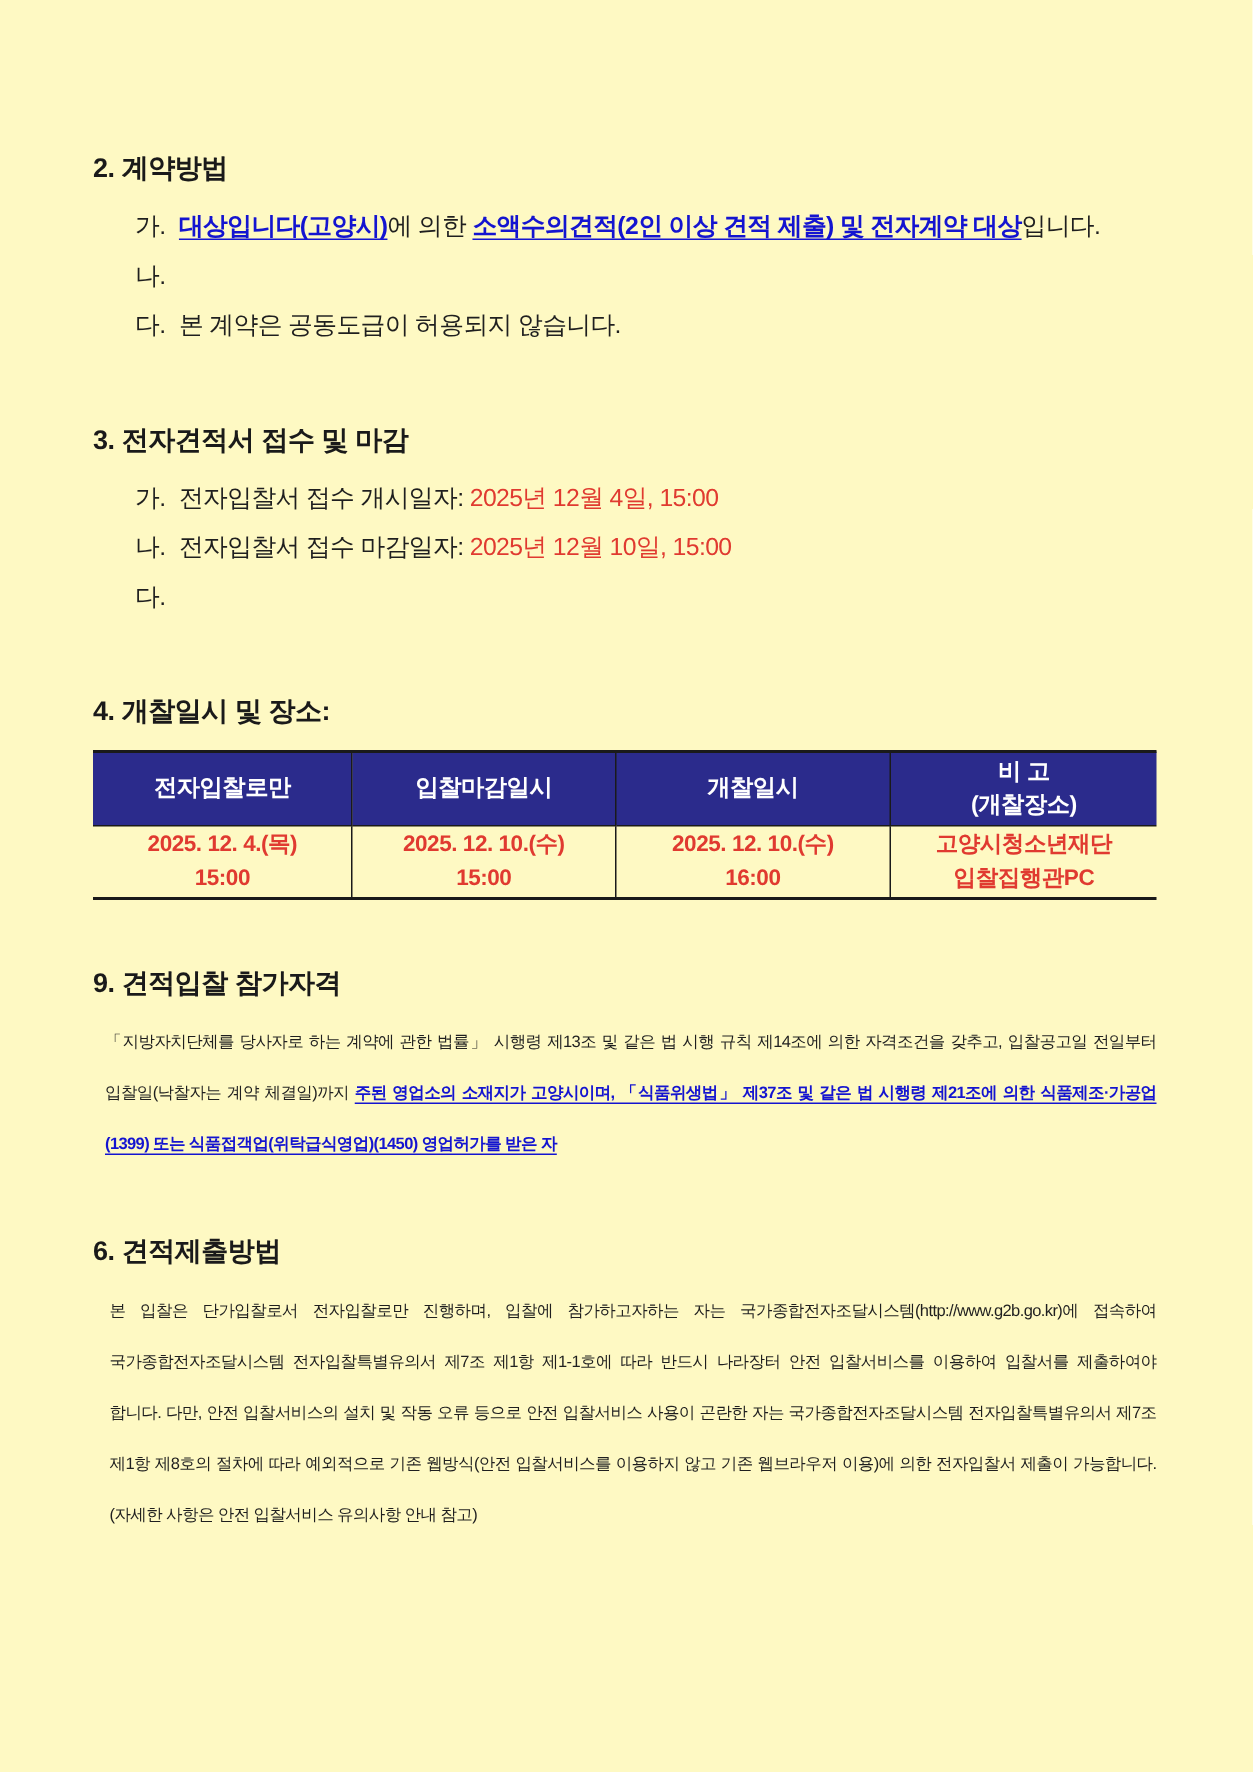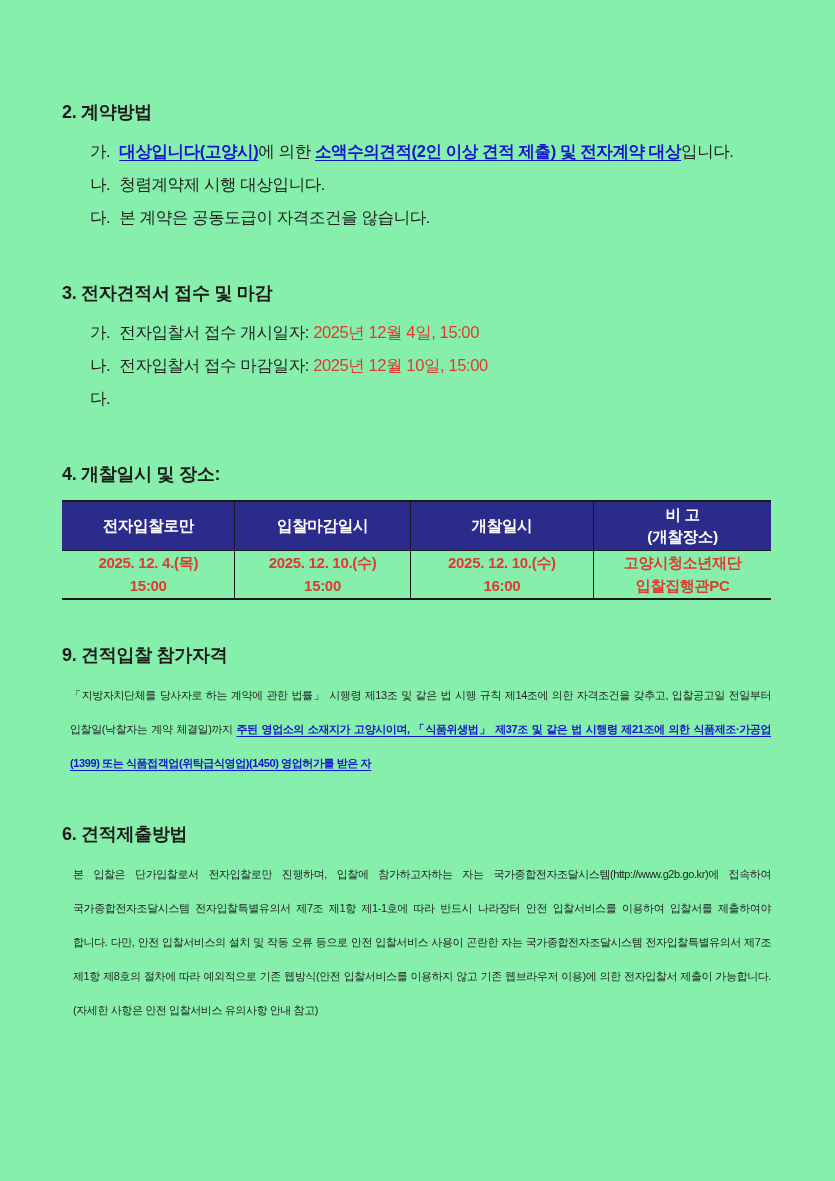--- a/index.html
+++ b/index.html
@@ -2,21 +2,21 @@
 <html><head>
 <meta charset="utf-8">
 <style>
   * { margin: 0; padding: 0; box-sizing: border-box; }
   html, body { background: #ffffff; }
   .page {
     position: relative;
     width: 835px;
     height: 1181px;
     margin: 0 auto;
-    background: #86efac;
+    background: #fef9c3;
     font-family: "Liberation Sans", "DejaVu Sans", sans-serif;
     color: #1f1f1f;
     padding: 100px 64px 0 62px;
     overflow: hidden;
   }
   .section { margin-bottom: 47px; }
   .sec-heading {
     font-size: 18px;
     font-weight: 700;
     color: #1a1a1a;
@@ -99,25 +99,24 @@
 
   <div class="section">
     <div class="sec-heading">2. 계약방법</div>
     <div class="item-list">
       <div class="item">
         <span class="item-label">가.</span>
         <span><span class="doc-link">대상입니다(고양시)</span><span>에 의한 </span><span class="doc-link">소액수의견적(2인 이상 견적 제출) 및 전자계약 대상</span><span>입니다.</span></span>
       </div>
       <div class="item">
         <span class="item-label">나.</span>
-        <span>청렴계약제 시행 대상입니다.</span>
       </div>
       <div class="item">
         <span class="item-label">다.</span>
-        <span>본 계약은 공동도급이 자격조건을 않습니다.</span>
+        <span>본 계약은 공동도급이 허용되지 않습니다.</span>
       </div>
     </div>
   </div>
 
   <div class="section">
     <div class="sec-heading">3. 전자견적서 접수 및 마감</div>
     <div class="item-list">
       <div class="item">
         <span class="item-label">가.</span>
         <span><span>전자입찰서 접수 개시일자: </span><span class="red-text">2025년 12월 4일, 15:00</span></span>

